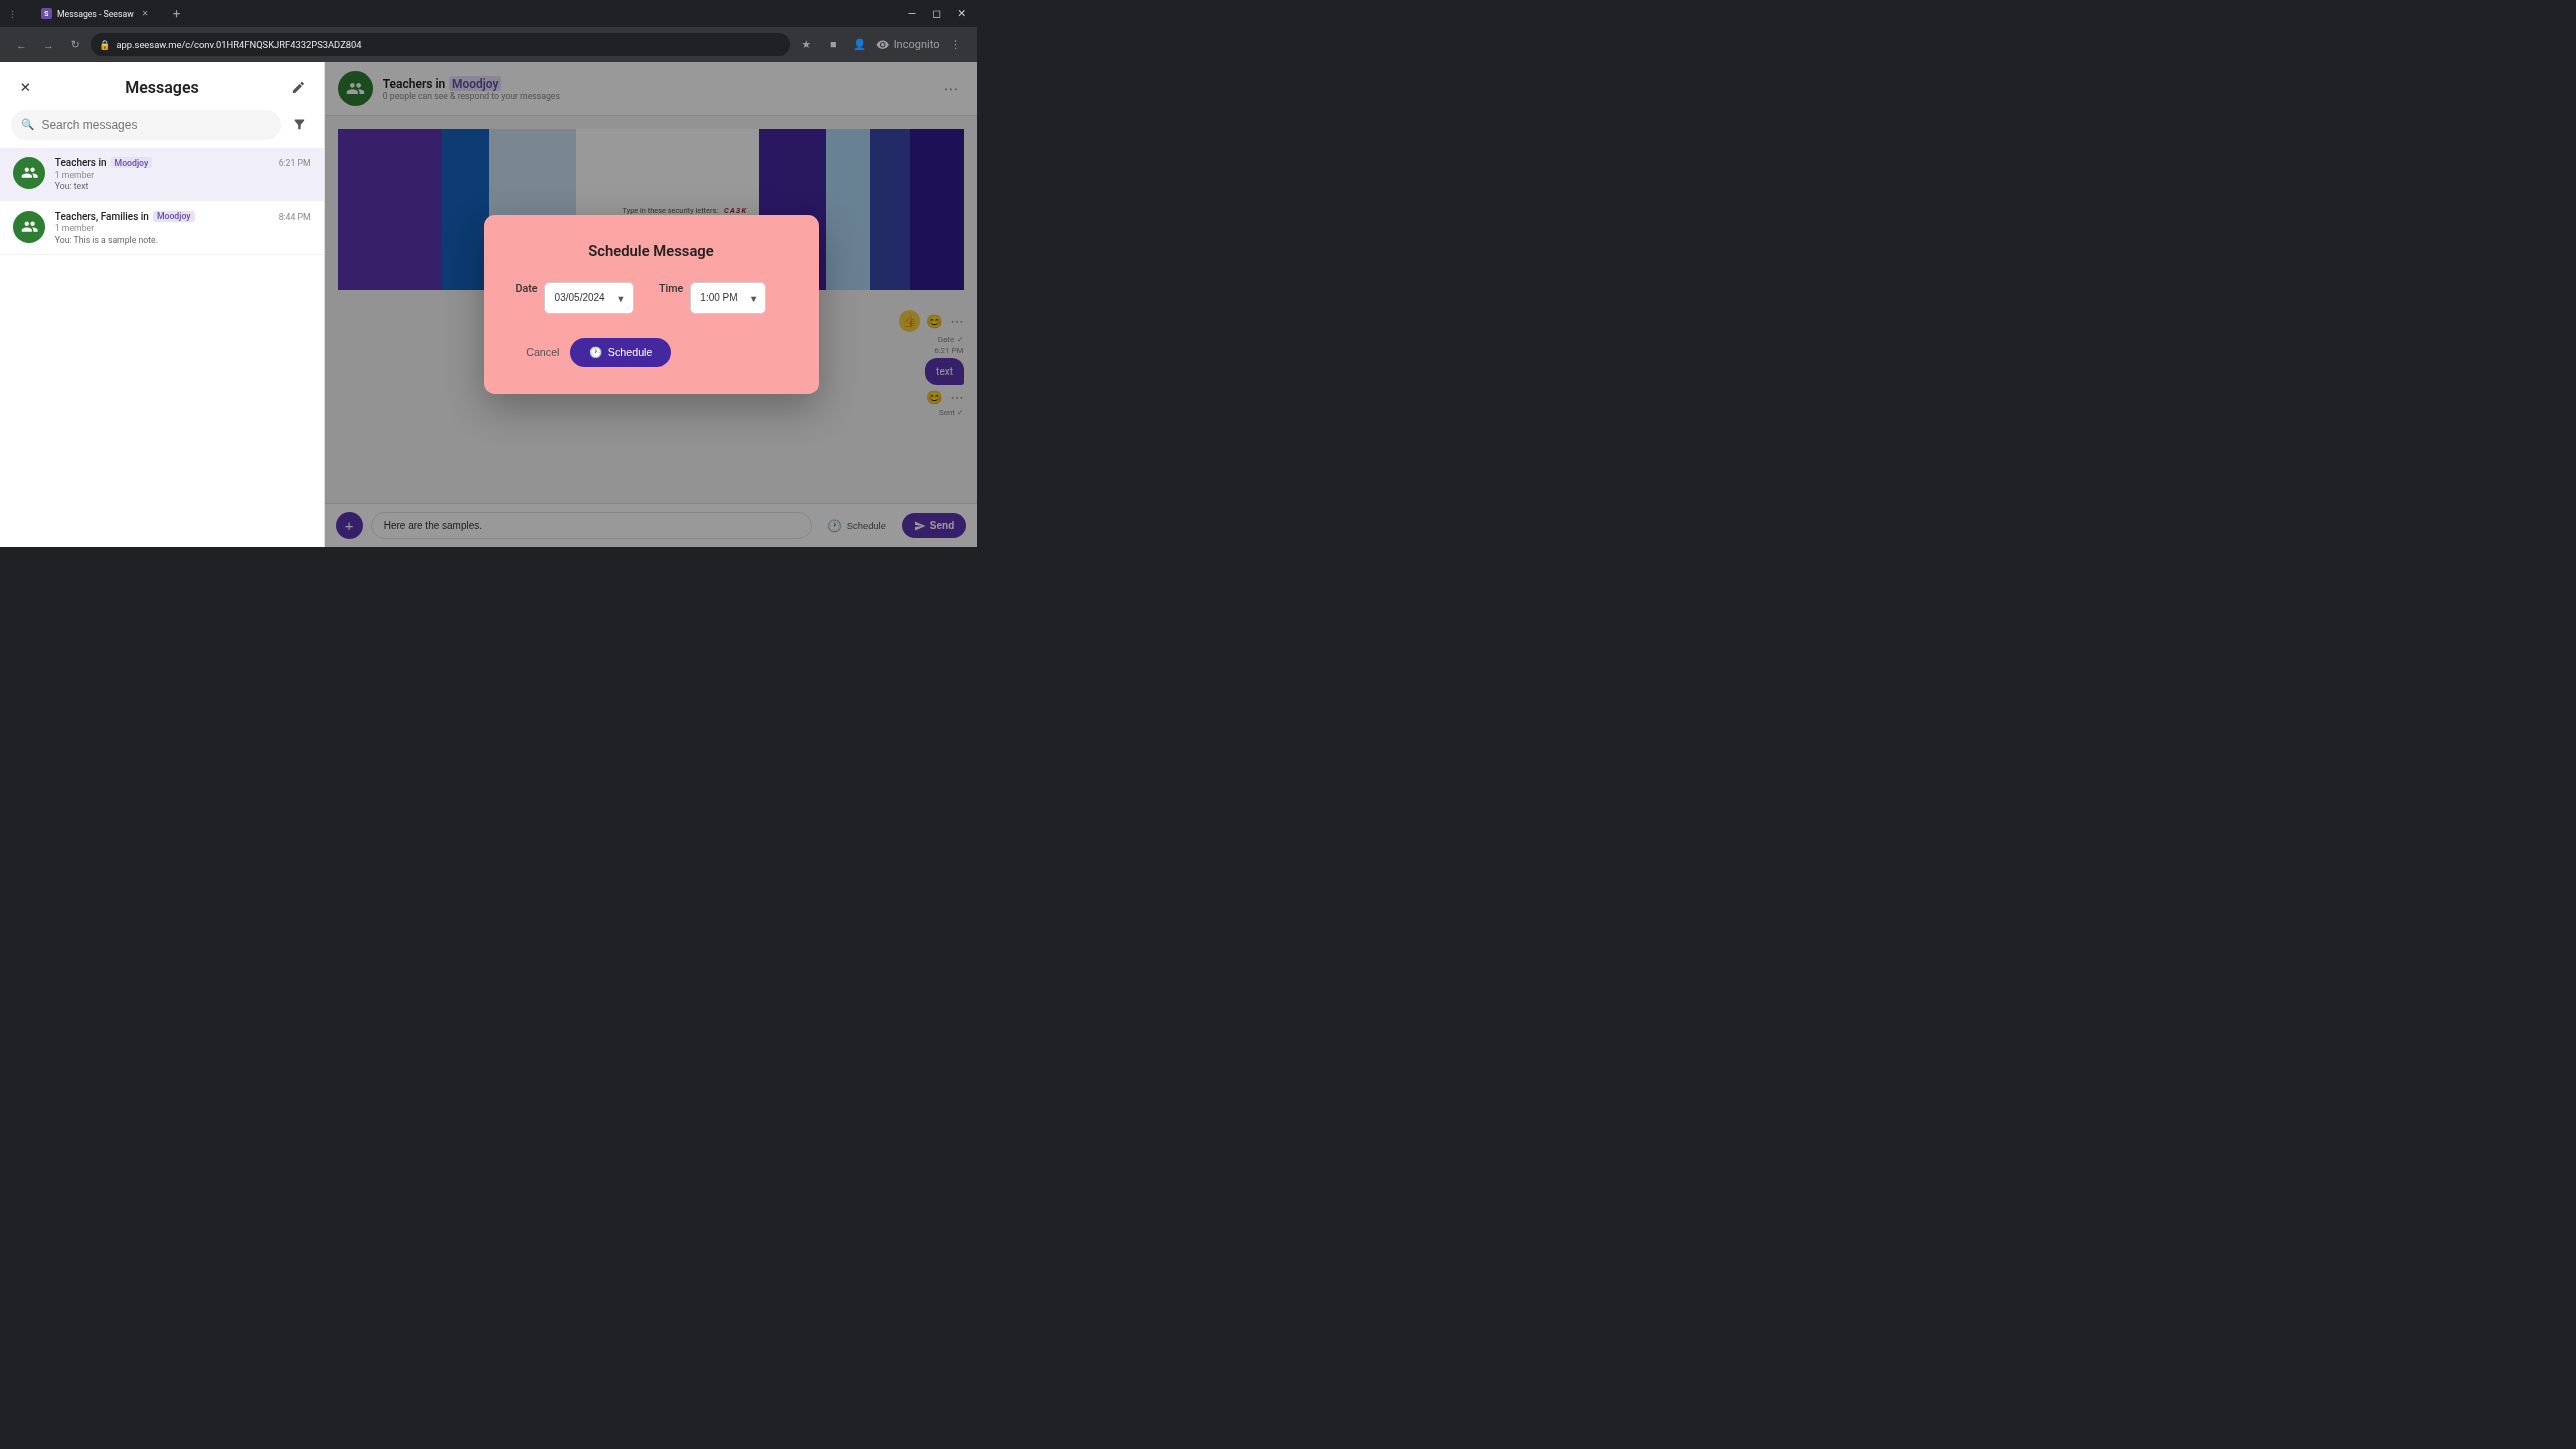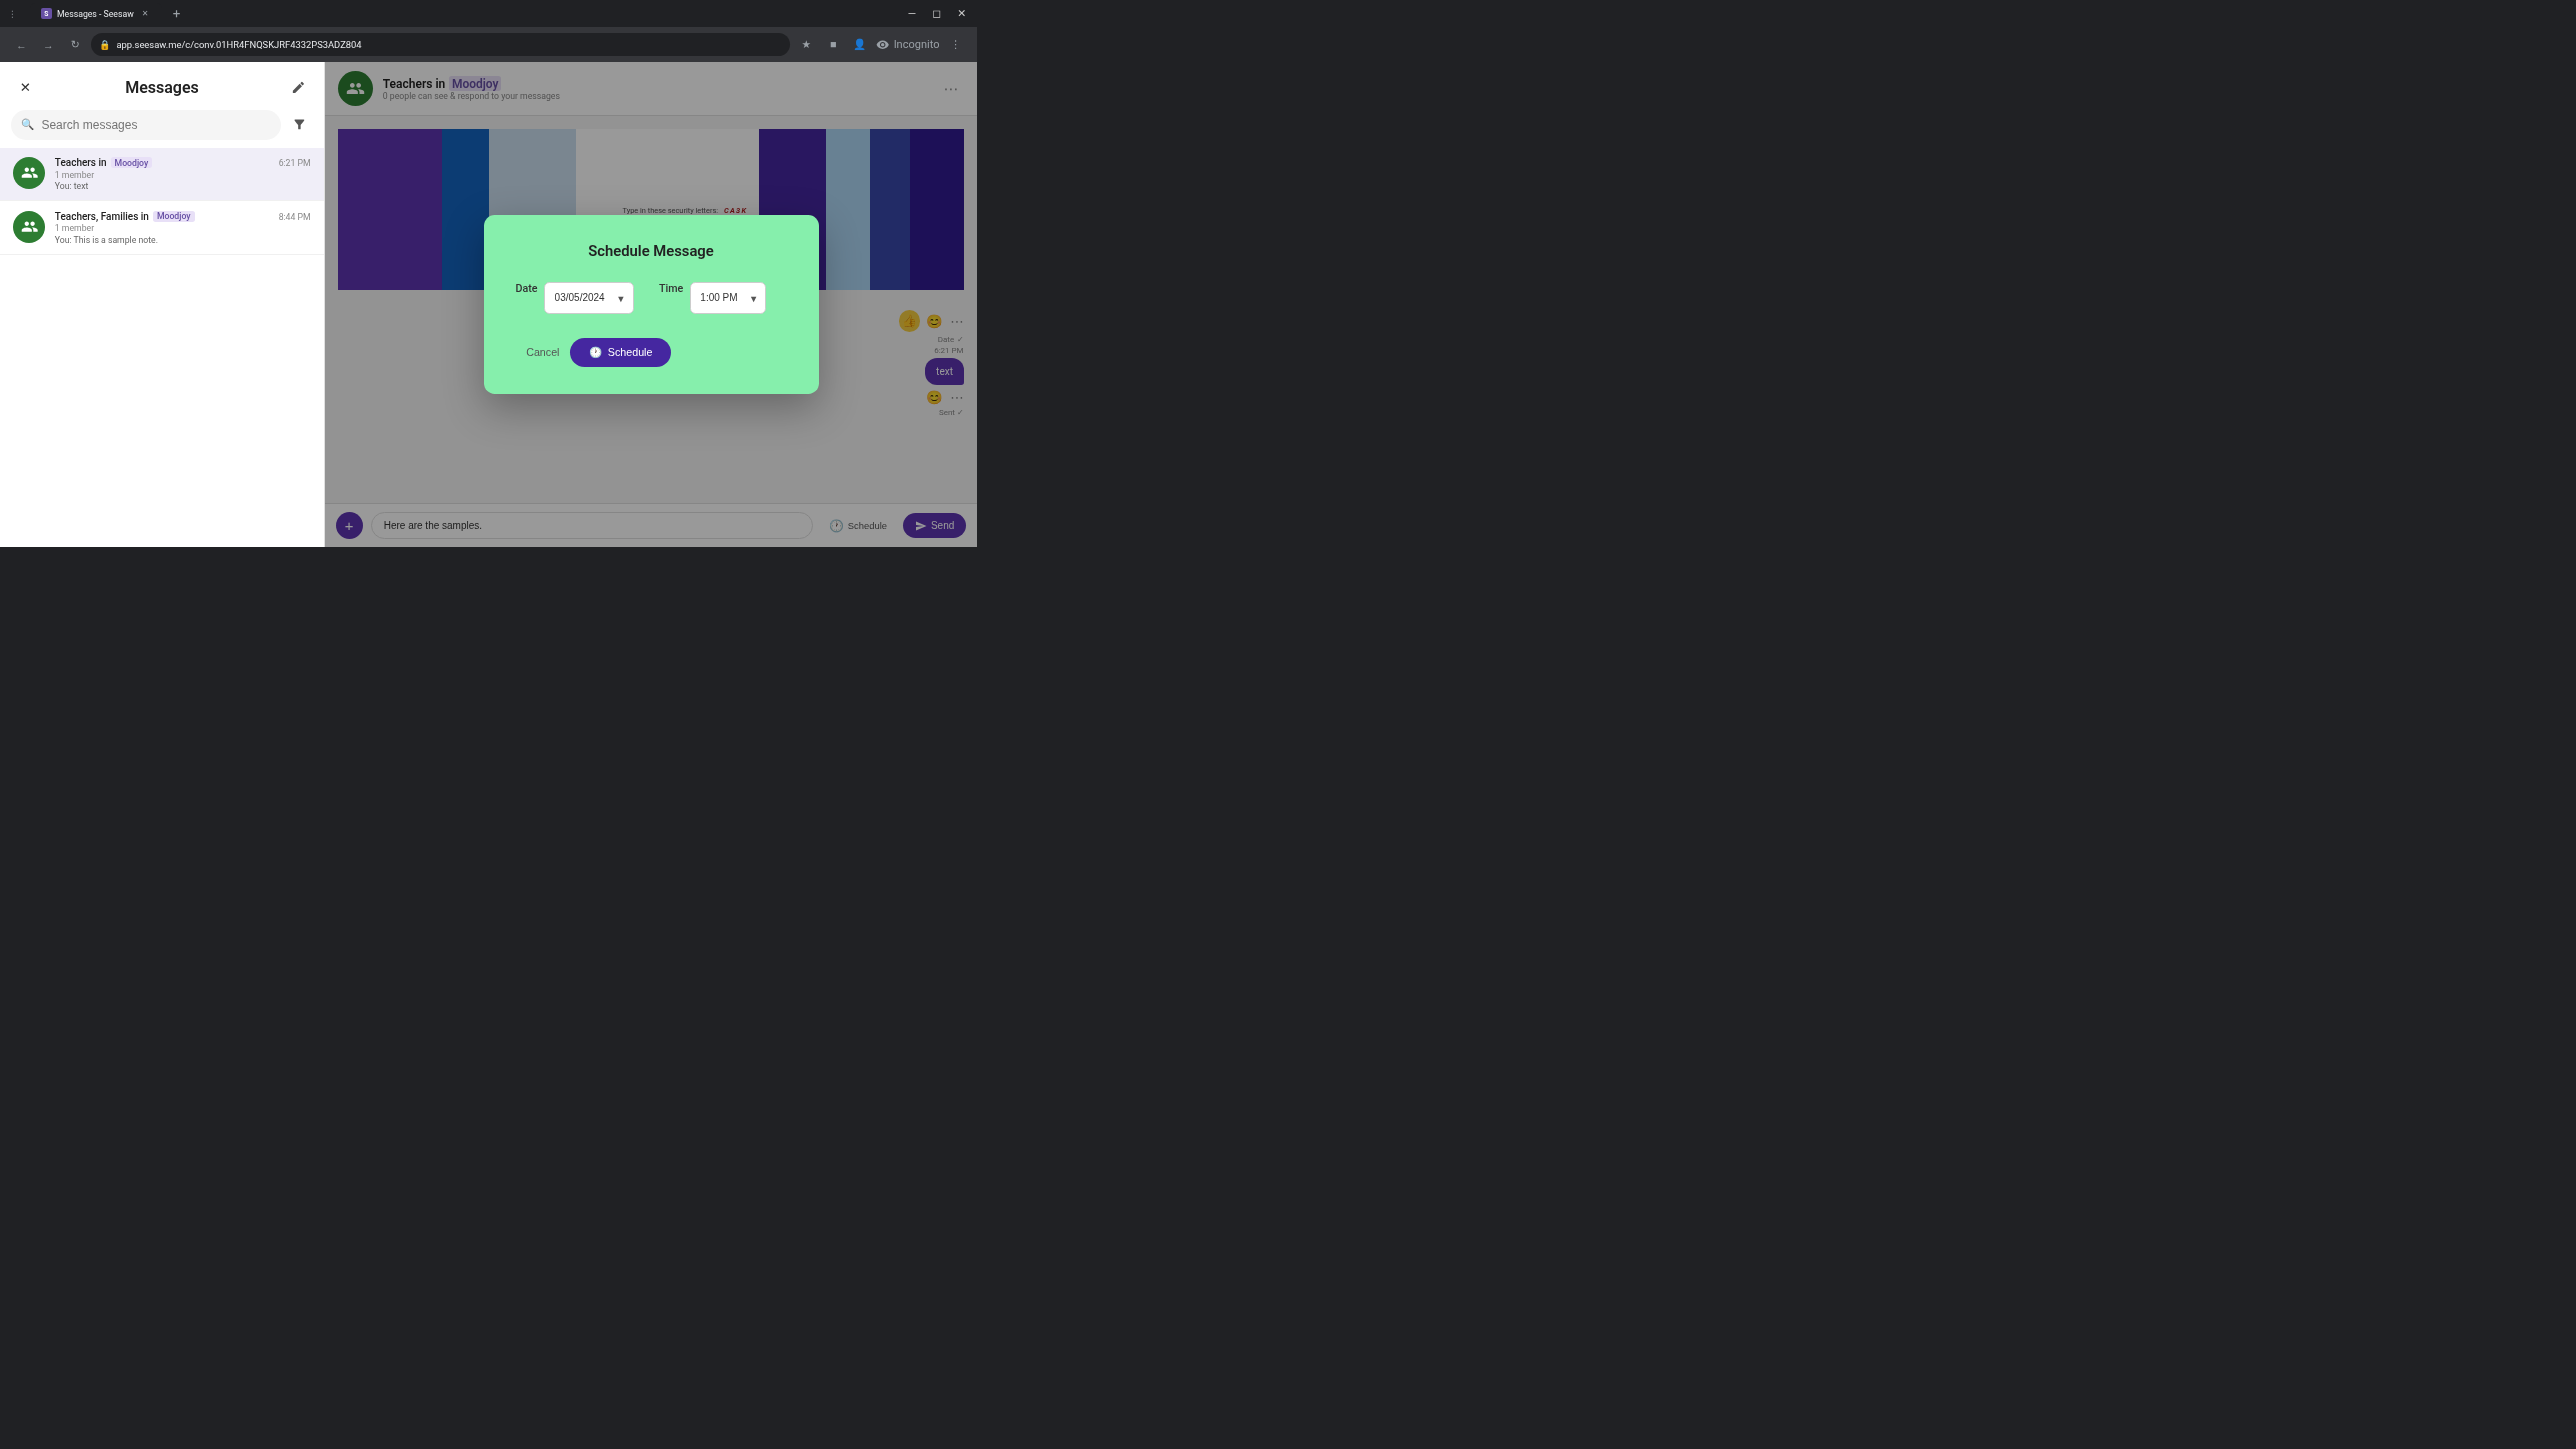--- a/index.html
+++ b/index.html
@@ -334,39 +334,39 @@
     .schedule-clock-icon { font-size: 12px; color: #888; }
     .send-btn {
       display: flex; align-items: center; gap: 4px;
       background: #5e35b1;
       color: white;
       border: none;
       border-radius: 16px;
       padding: 6.7px 12px;
       font-size: 10px;
       cursor: pointer;
-      font-weight: 400;
+      font-weight: 700;
     }
     .reaction-btn {
       cursor: pointer; color: #888; font-size: 13.4px;
     }
     .more-btn { color: #888; font-size: 13.4px; cursor: pointer; }
 
     
     .modal-overlay {
       position: absolute;
       top: 0; left: 0; right: 0; bottom: 0;
       background: rgba(0,0,0,0.4);
       display: flex;
       align-items: center;
       justify-content: center;
       z-index: 100;
     }
     .modal {
-      background: #86efac;
+      background: #fca5a5;
       border-radius: 10.7px;
       padding: 27px 32px;
       width: 335px;
       box-shadow: 0 13.4px 40px rgba(0,0,0,0.3);
     }
     .modal-title {
       font-size: 14.8px;
       font-weight: 600;
       color: #222;
       text-align: center;

